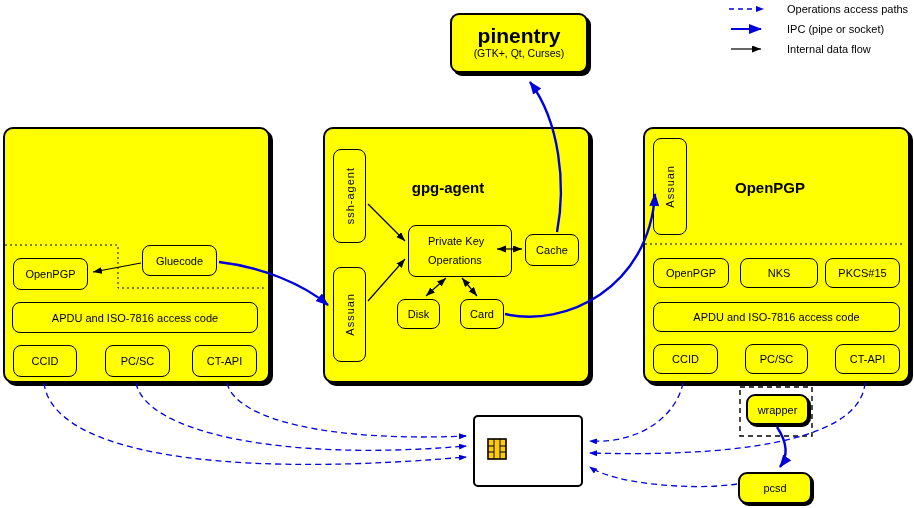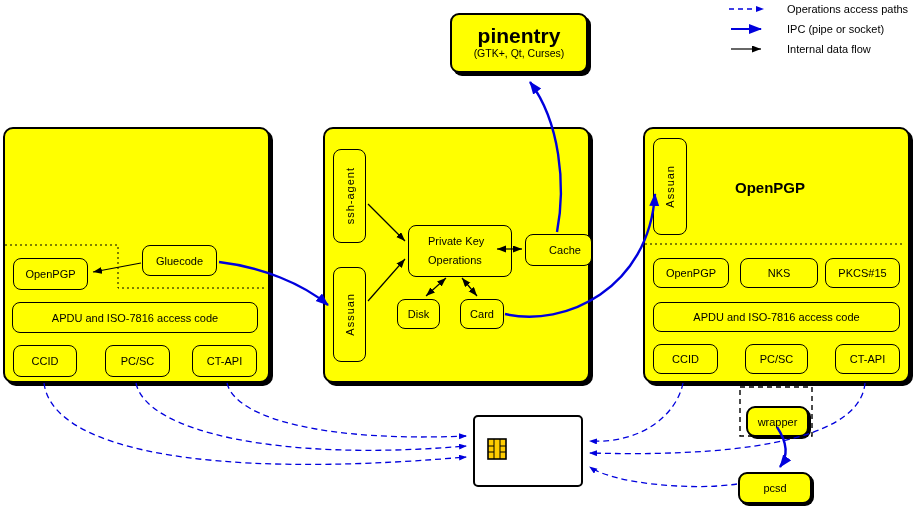--- a/index.html
+++ b/index.html
@@ -49,20 +49,21 @@
 </style>
 </head>
 <body>
 
 <div id="stage">
 
   <div class="bigbox z1" style="left:3px;top:127px;width:263px;height:252px;"></div>
   <div class="bigbox z1" style="left:323px;top:127px;width:263px;height:252px;"></div>
   <div class="bigbox z1" style="left:643px;top:127px;width:263px;height:252px;"></div>
 
+  <div class="bigtitle z2" style="left:368px;top:179px;width:160px;">gpg-agent</div>
   <div class="bigtitle z2" style="left:690px;top:179px;width:160px;">OpenPGP</div>
 
   <div class="shadowbox z1" style="left:450px;top:13px;width:134px;height:56px;box-shadow:3px 3px 0 #000;">
     <span class="pinentry-title">pinentry</span>
     <span class="pinentry-sub">(GTK+, Qt, Curses)</span>
   </div>
 
   <div class="node z2" style="left:13px;top:258px;width:73px;height:30px;">
       <span>OpenPGP</span>
     </div>
@@ -85,21 +86,21 @@
   <div class="node vnode z2" style="left:333px;top:149px;width:31px;height:92px;">
       <span>ssh-agent</span>
     </div>
   <div class="node vnode z2" style="left:333px;top:267px;width:31px;height:93px;">
       <span>Assuan</span>
     </div>
   <div class="node pko z2" style="left:408px;top:225px;width:83px;height:50px;">
     <span>Private Key</span>
     <span>Operations</span>
   </div>
-  <div class="node z2" style="left:525px;top:234px;width:52px;height:30px;padding-left:13px;">
+  <div class="node z2" style="left:525px;top:234px;width:52px;height:30px;">
       <span>Cache</span>
     </div>
   <div class="node z2" style="left:397px;top:299px;width:41px;height:28px;">
       <span>Disk</span>
     </div>
   <div class="node z2" style="left:460px;top:299px;width:42px;height:28px;">
       <span>Card</span>
     </div>
 
   <div class="node vnode z2" style="left:653px;top:138px;width:32px;height:95px;">
@@ -132,21 +133,21 @@
       <rect x="1" y="1" width="18" height="20" fill="#ffcc00" stroke="#000" stroke-width="1.6"></rect>
       <line x1="7" y1="1" x2="7" y2="21" stroke="#000" stroke-width="1"></line>
       <line x1="13" y1="1" x2="13" y2="21" stroke="#000" stroke-width="1"></line>
       <line x1="1" y1="8" x2="7" y2="8" stroke="#000" stroke-width="1"></line>
       <line x1="1" y1="14" x2="7" y2="14" stroke="#000" stroke-width="1"></line>
       <line x1="13" y1="8" x2="19" y2="8" stroke="#000" stroke-width="1"></line>
       <line x1="13" y1="14" x2="19" y2="14" stroke="#000" stroke-width="1"></line>
     </svg>
   </div>
 
-  <div class="shadowbox z2" style="left:746px;top:394px;width:59px;height:27px;margin-top:12px;">
+  <div class="shadowbox z2" style="left:746px;top:394px;width:59px;height:27px;">
     <span class="smalllabel">wrapper</span>
   </div>
   <div class="shadowbox z2" style="left:738px;top:472px;width:70px;height:28px;">
     <span class="smalllabel">pcsd</span>
   </div>
 
   <div class="legend-label" style="left:787px;top:3px;">Operations access paths</div>
   <div class="legend-label" style="left:787px;top:23px;">IPC (pipe or socket)</div>
   <div class="legend-label" style="left:787px;top:43px;">Internal data flow</div>
 

